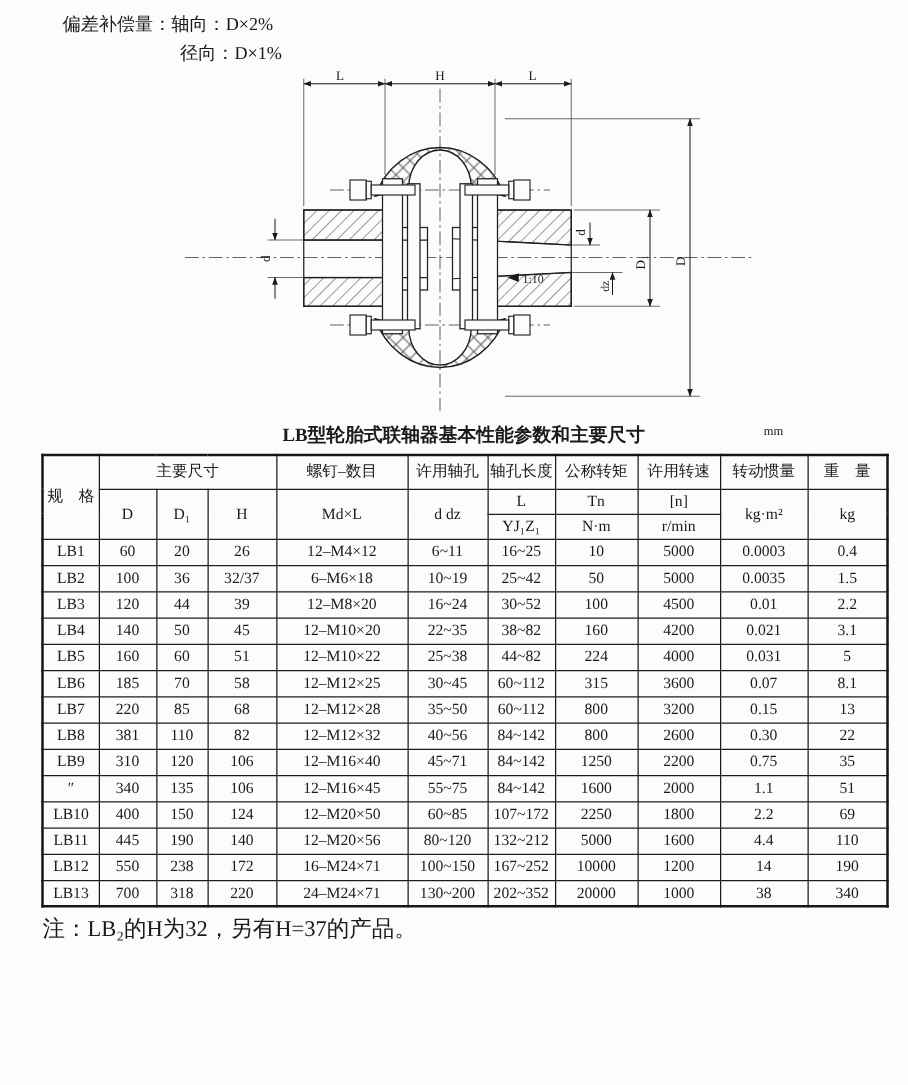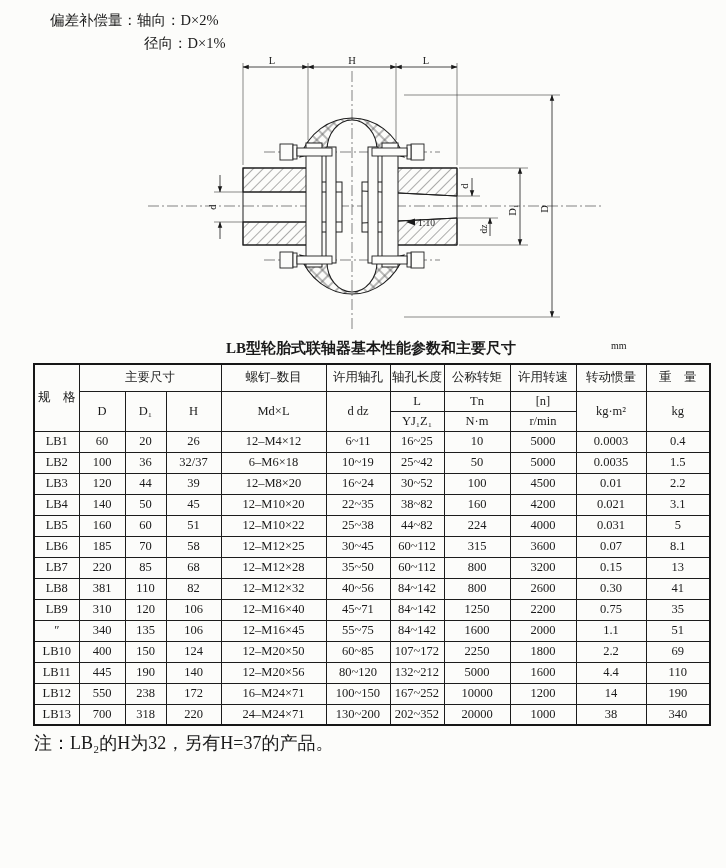--- a/index.html
+++ b/index.html
@@ -305,21 +305,21 @@
         <td>LB8</td>
         <td>381</td>
         <td>110</td>
         <td>82</td>
         <td>12–M12×32</td>
         <td>40~56</td>
         <td>84~142</td>
         <td>800</td>
         <td>2600</td>
         <td>0.30</td>
-        <td>41</td>
+        <td>22</td>
       </tr>
 
       <tr>
         <td>LB9</td>
         <td>310</td>
         <td>120</td>
         <td>106</td>
         <td>12–M16×40</td>
         <td>45~71</td>
         <td>84~142</td>

